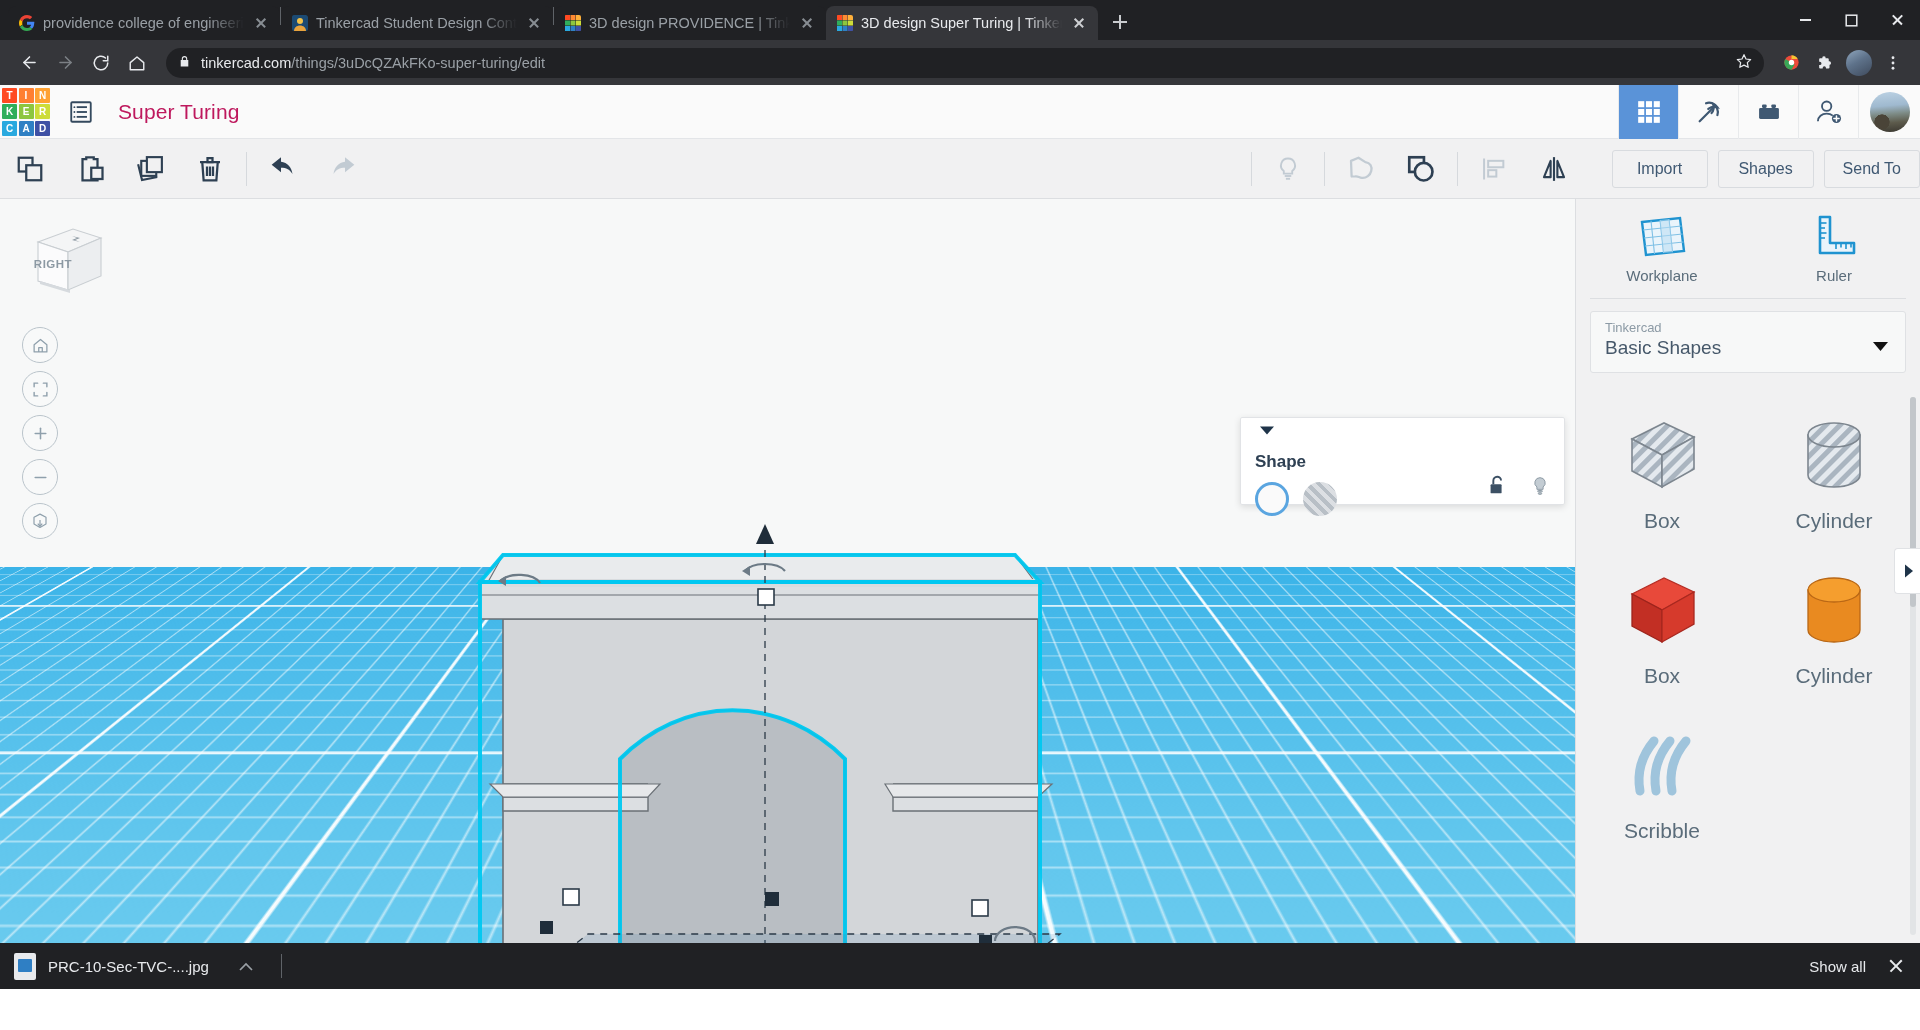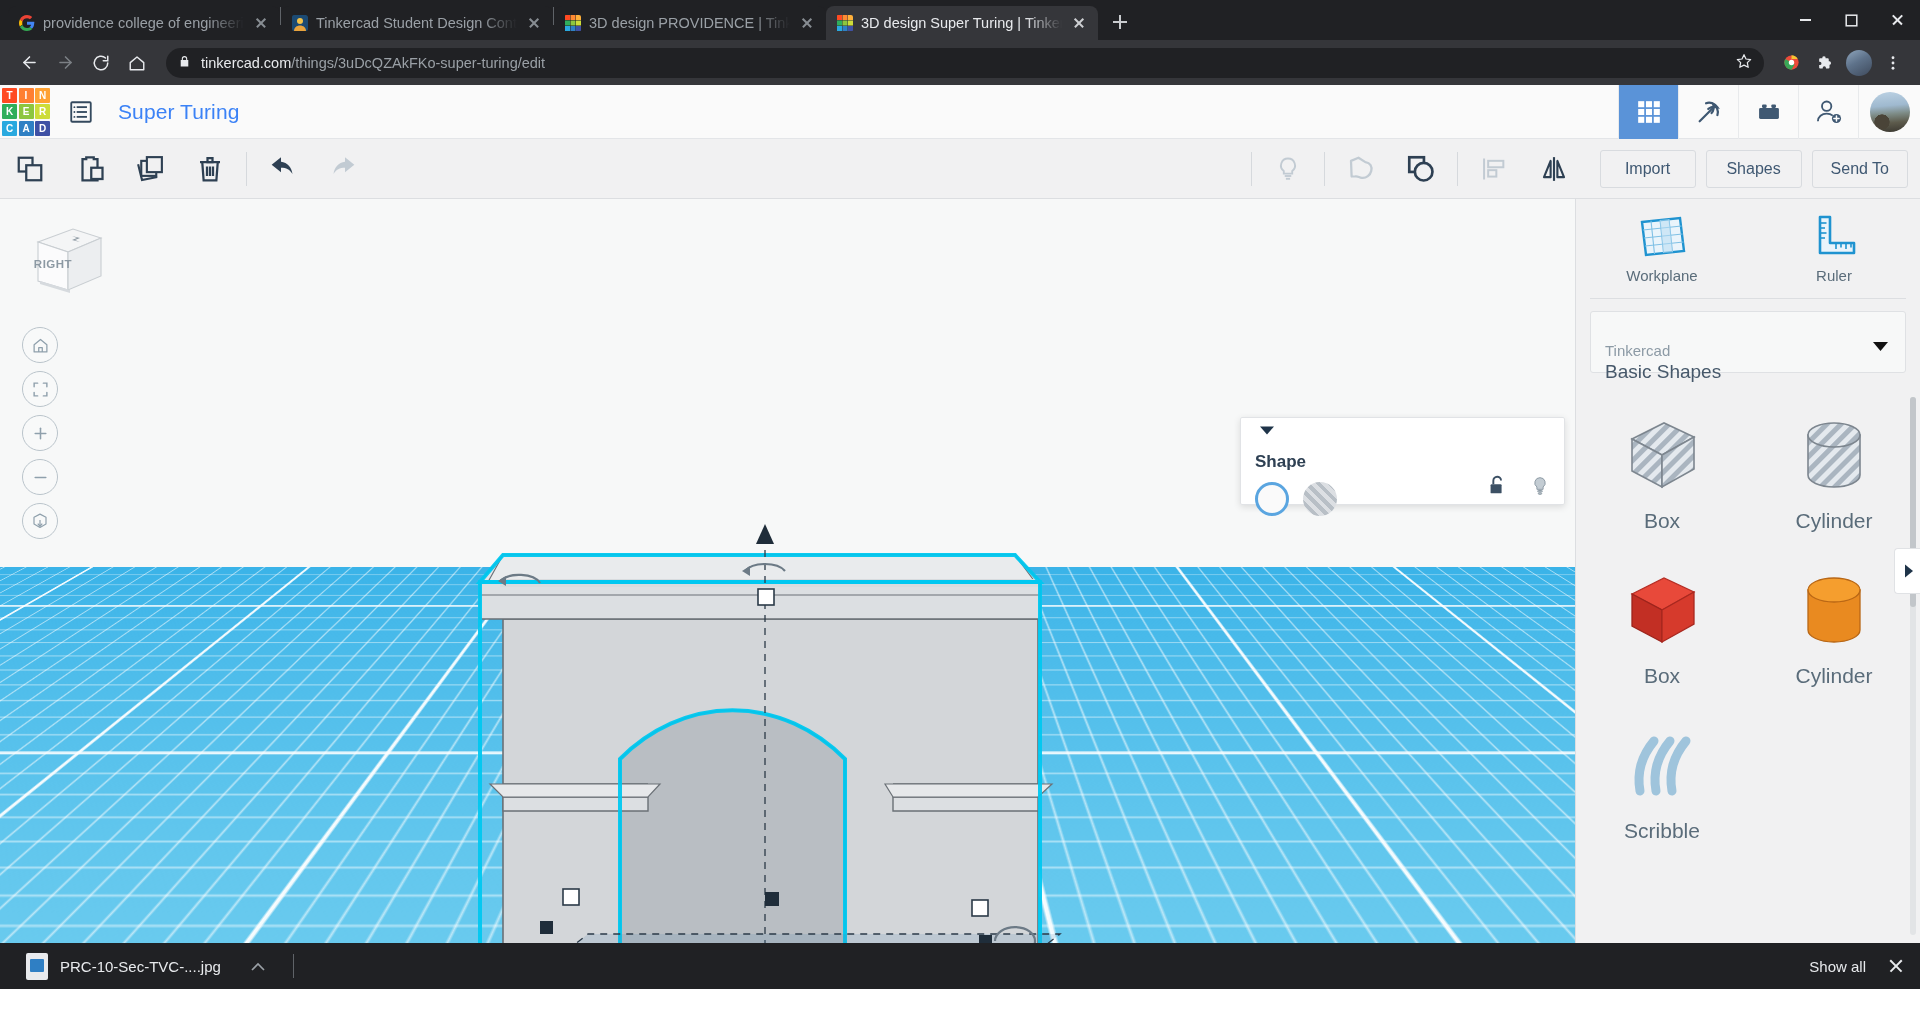--- a/index.html
+++ b/index.html
@@ -108,21 +108,21 @@
   .tc-logo span {
     display: flex; align-items: center; justify-content: center;
     color: #fff; font-size: 10px; font-weight: 700; border-radius: 1px;
     font-family: "Liberation Sans", sans-serif;
   }
   .tc-menu-btn {
     width: 34px; height: 34px; margin-left: 12px; display: flex;
     align-items: center; justify-content: center; color: #34495e;
   }
   .tc-title {
-    margin-left: 20px; font-size: 21px; color: #3b82f6; letter-spacing: .1px;
+    margin-left: 20px; font-size: 21px; color: #be185d; letter-spacing: .1px;
   }
   .tc-header-right {
     position: absolute; right: 0; top: 0; height: 54px;
     display: flex; align-items: stretch;
   }
   .hdr-icon {
     width: 60px; display: flex; align-items: center; justify-content: center;
     border-left: 1px solid #e8eaec; color: #3f5872;
   }
   .hdr-icon.blue { background: #5a93d8; color: #fff; }
@@ -143,21 +143,21 @@
     display: flex; align-items: center; position: relative;
   }
   .tool {
     width: 60px; height: 60px; display: flex; align-items: center;
     justify-content: center; color: #2e4053;
   }
   .tool.dim { color: #c2cbd3; }
   .tb-sep { width: 1px; height: 34px; background: #d6d9dd; margin: 0 6px; }
   .toolbar-right {
     position: absolute; right: 0; top: 0; height: 60px;
-    display: flex; align-items: center; padding-right: 12px; gap: 0;
+    display: flex; align-items: center; padding-right: 0; gap: 0;
   }
   .tbtn {
     height: 38px; min-width: 96px; padding: 0 18px; background: #f1f1f2;
     border: 1px solid #d8dbdf; border-radius: 3px; margin-left: 10px;
     font-size: 16px; color: #3f5872; display: flex; align-items: center;
     justify-content: center;
   }
 
   
   .main { position: relative; height: 744px; background: #f7f8f8; overflow: hidden; }
@@ -260,21 +260,21 @@
   .sb-tool {
     flex: 1; display: flex; flex-direction: column; align-items: center; gap: 8px;
   }
   .sb-tool .lbl { font-size: 15px; color: #5a6c7a; }
   .sb-divider { height: 1px; background: #dcdee1; margin: 4px 14px 0 14px; }
   .sb-select {
     margin: 12px 14px 0 14px; height: 62px; background: #f7f8f8;
     border: 1px solid #dfe1e4; border-radius: 3px; padding: 8px 14px;
     position: relative;
   }
-  .sb-select .sm { font-size: 15px; color: #8c9aa5; margin-top: 22px; }
+  .sb-select .sm { font-size: 13px; color: #8c9aa5; }
   .sb-select .lg { font-size: 19px; color: #46586a; margin-top: 2px; }
   .sb-select .caret { position: absolute; right: 16px; top: 26px; }
   .sb-grid {
     flex: 1; margin-top: 16px; display: grid;
     grid-template-columns: 1fr 1fr; gap: 0px 0px;
     align-content: start; overflow: hidden; position: relative;
     padding-top: 6px;
   }
   .sb-item {
     height: 155px; display: flex; flex-direction: column;
@@ -286,21 +286,21 @@
     background: #c2c6ca; border-radius: 3px;
   }
   .sb-scrolltrack {
     position: absolute; right: 4px; top: 8px; width: 6px; bottom: 8px;
     background: #e2e4e6; border-radius: 3px;
   }
 
   
   .dlbar {
     height: 46px; background: #202124; display: flex; align-items: center;
-    padding: 0 26px; gap: 12px; position: relative;
+    padding: 0 14px; gap: 12px; position: relative;
   }
   .dl-item {
     display: flex; align-items: center; gap: 12px; color: #e8eaed;
     font-size: 15px;
   }
   .dl-file-icon {
     width: 22px; height: 27px; background: #e8eaed; border-radius: 2px;
     position: relative; display: flex; align-items: center; justify-content: center;
   }
   .dl-file-icon::after {

